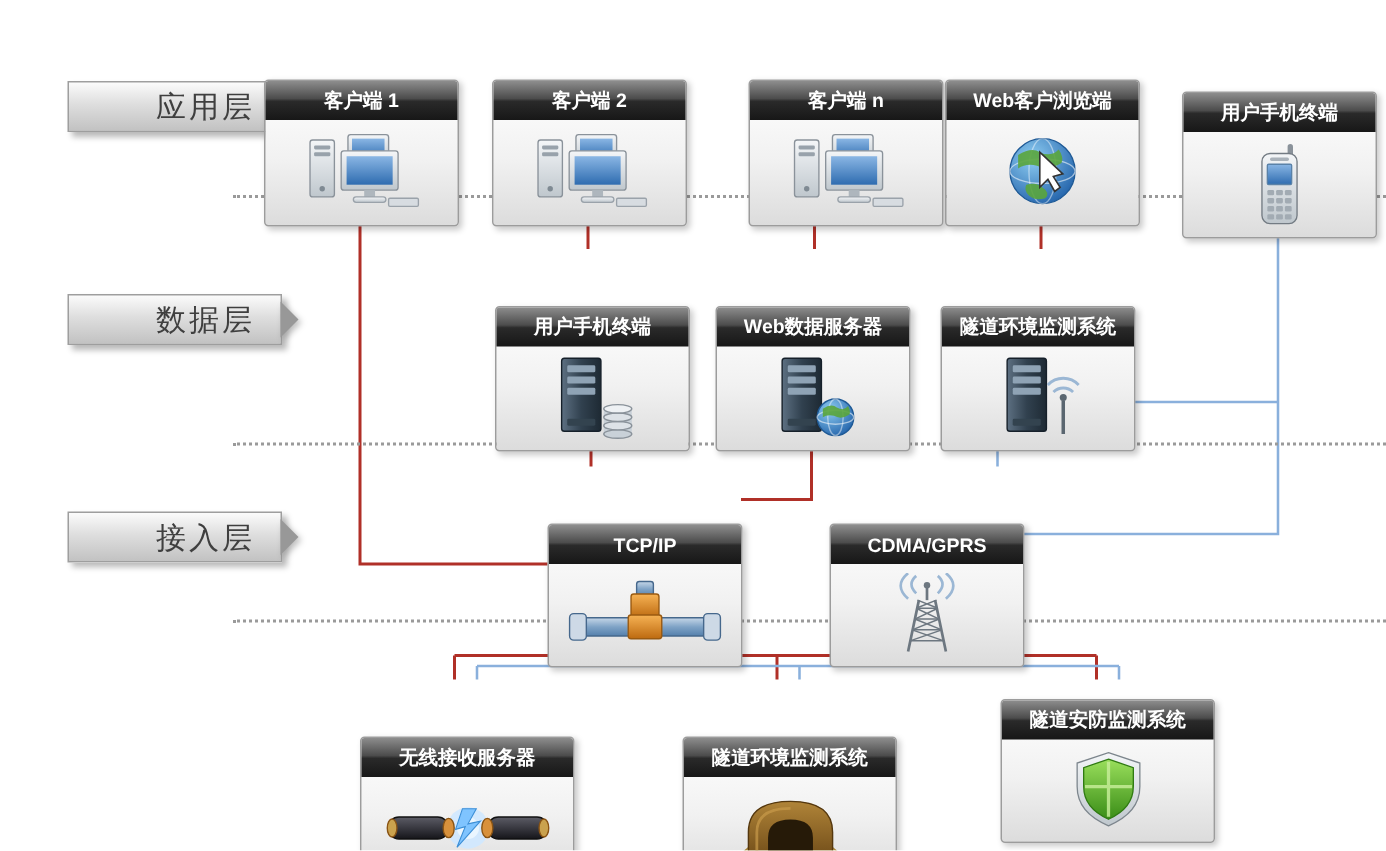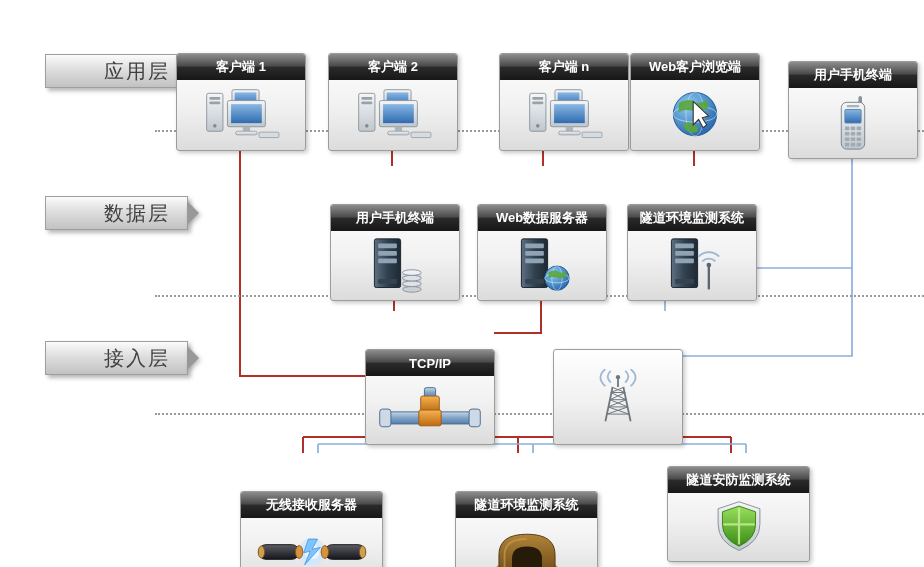--- a/index.html
+++ b/index.html
@@ -307,20 +307,21 @@
           <rect x="8" y="31" width="100" height="13" rx="6" fill="url(#gradPipe)" stroke="#46688c"></rect>
           <rect x="4" y="28" width="12" height="19" rx="3" fill="#cdd9e6" stroke="#46688c"></rect>
           <rect x="100" y="28" width="12" height="19" rx="3" fill="#cdd9e6" stroke="#46688c"></rect>
           <rect x="46" y="29" width="24" height="17" rx="2" fill="url(#gradOrange)" stroke="#9a5a10"></rect>
         </svg>
       </span>
     </div>
   </div>
 
   <div class="node" style="left:553px;top:310px;width:128px;height:94px">
+    <div class="node-header">CDMA/GPRS</div>
     <div class="node-body">
       <span class="icon">
         <svg viewBox="0 0 80 62" width="72" height="56">
           <line x1="40" y1="10" x2="40" y2="20" stroke="#6d7780" stroke-width="2"></line>
           <circle cx="40" cy="9" r="2.4" fill="#6d7780"></circle>
           <g fill="none" stroke="#9bb7d4" stroke-width="2">
             <path d="M32,15 q-7,-7 0,-13"></path>
             <path d="M26,19 q-11,-10 0,-19"></path>
             <path d="M48,15 q7,-7 0,-13"></path>
             <path d="M54,19 q11,-10 0,-19"></path>

